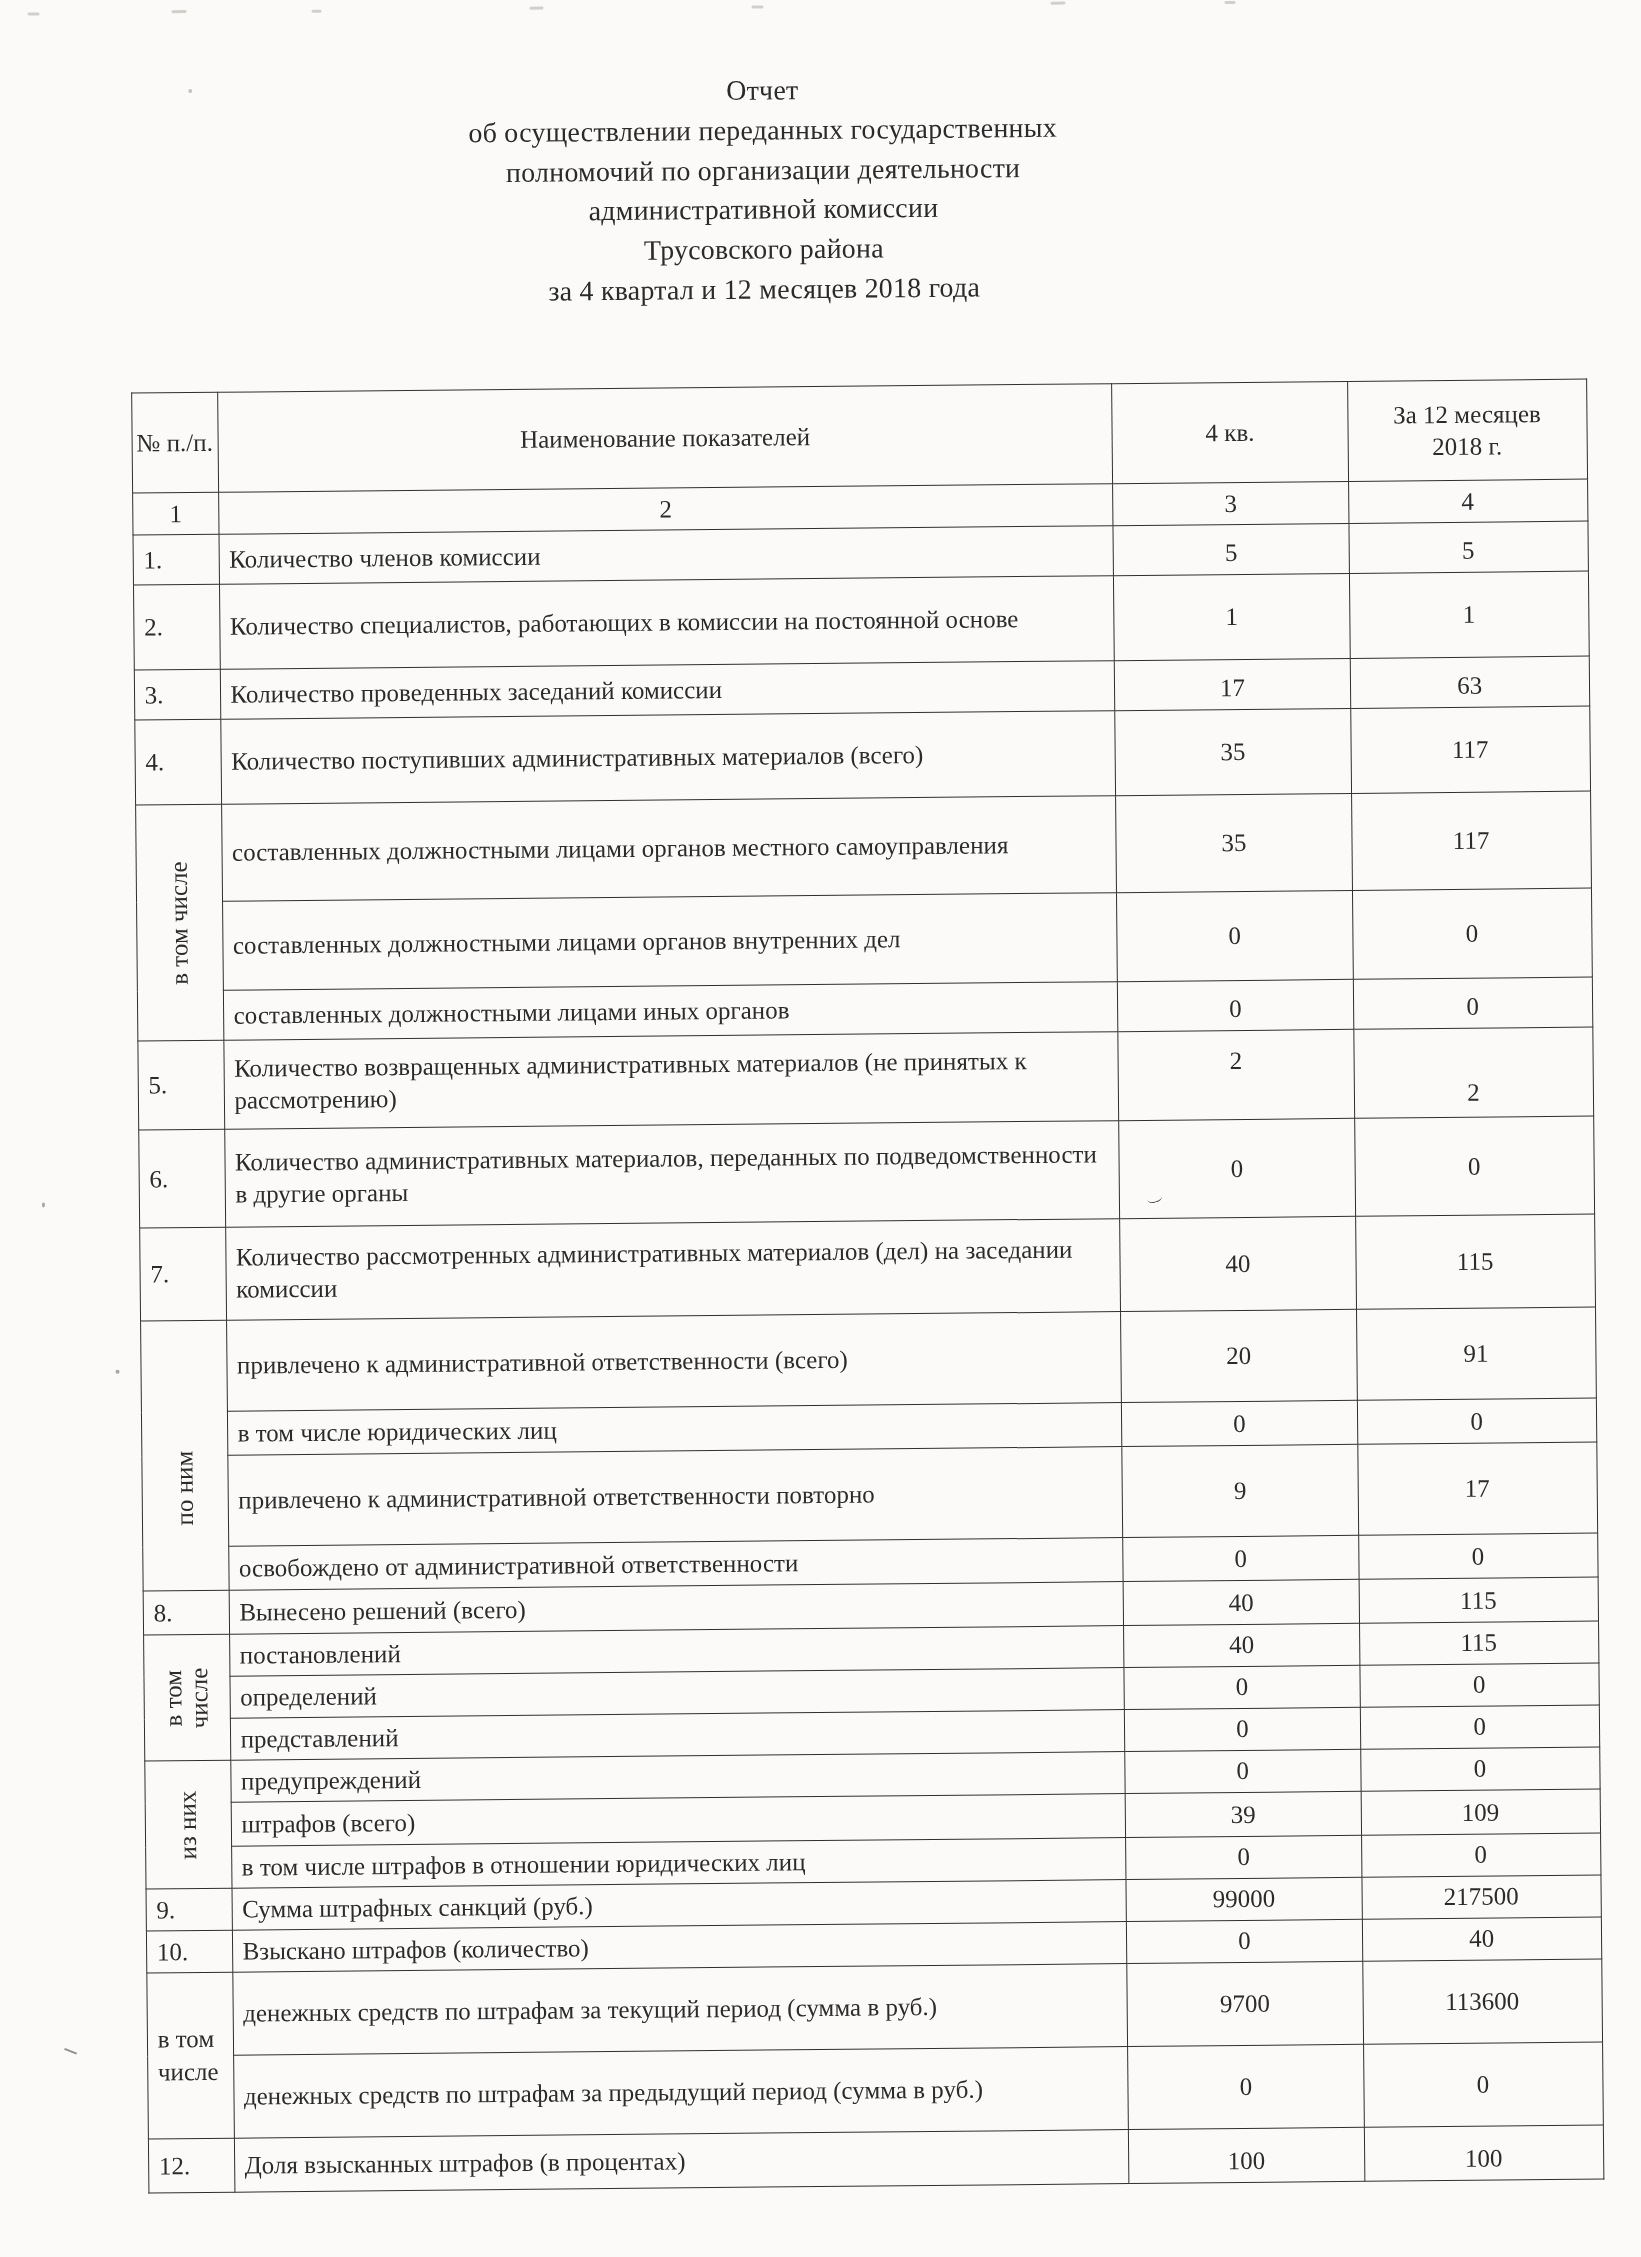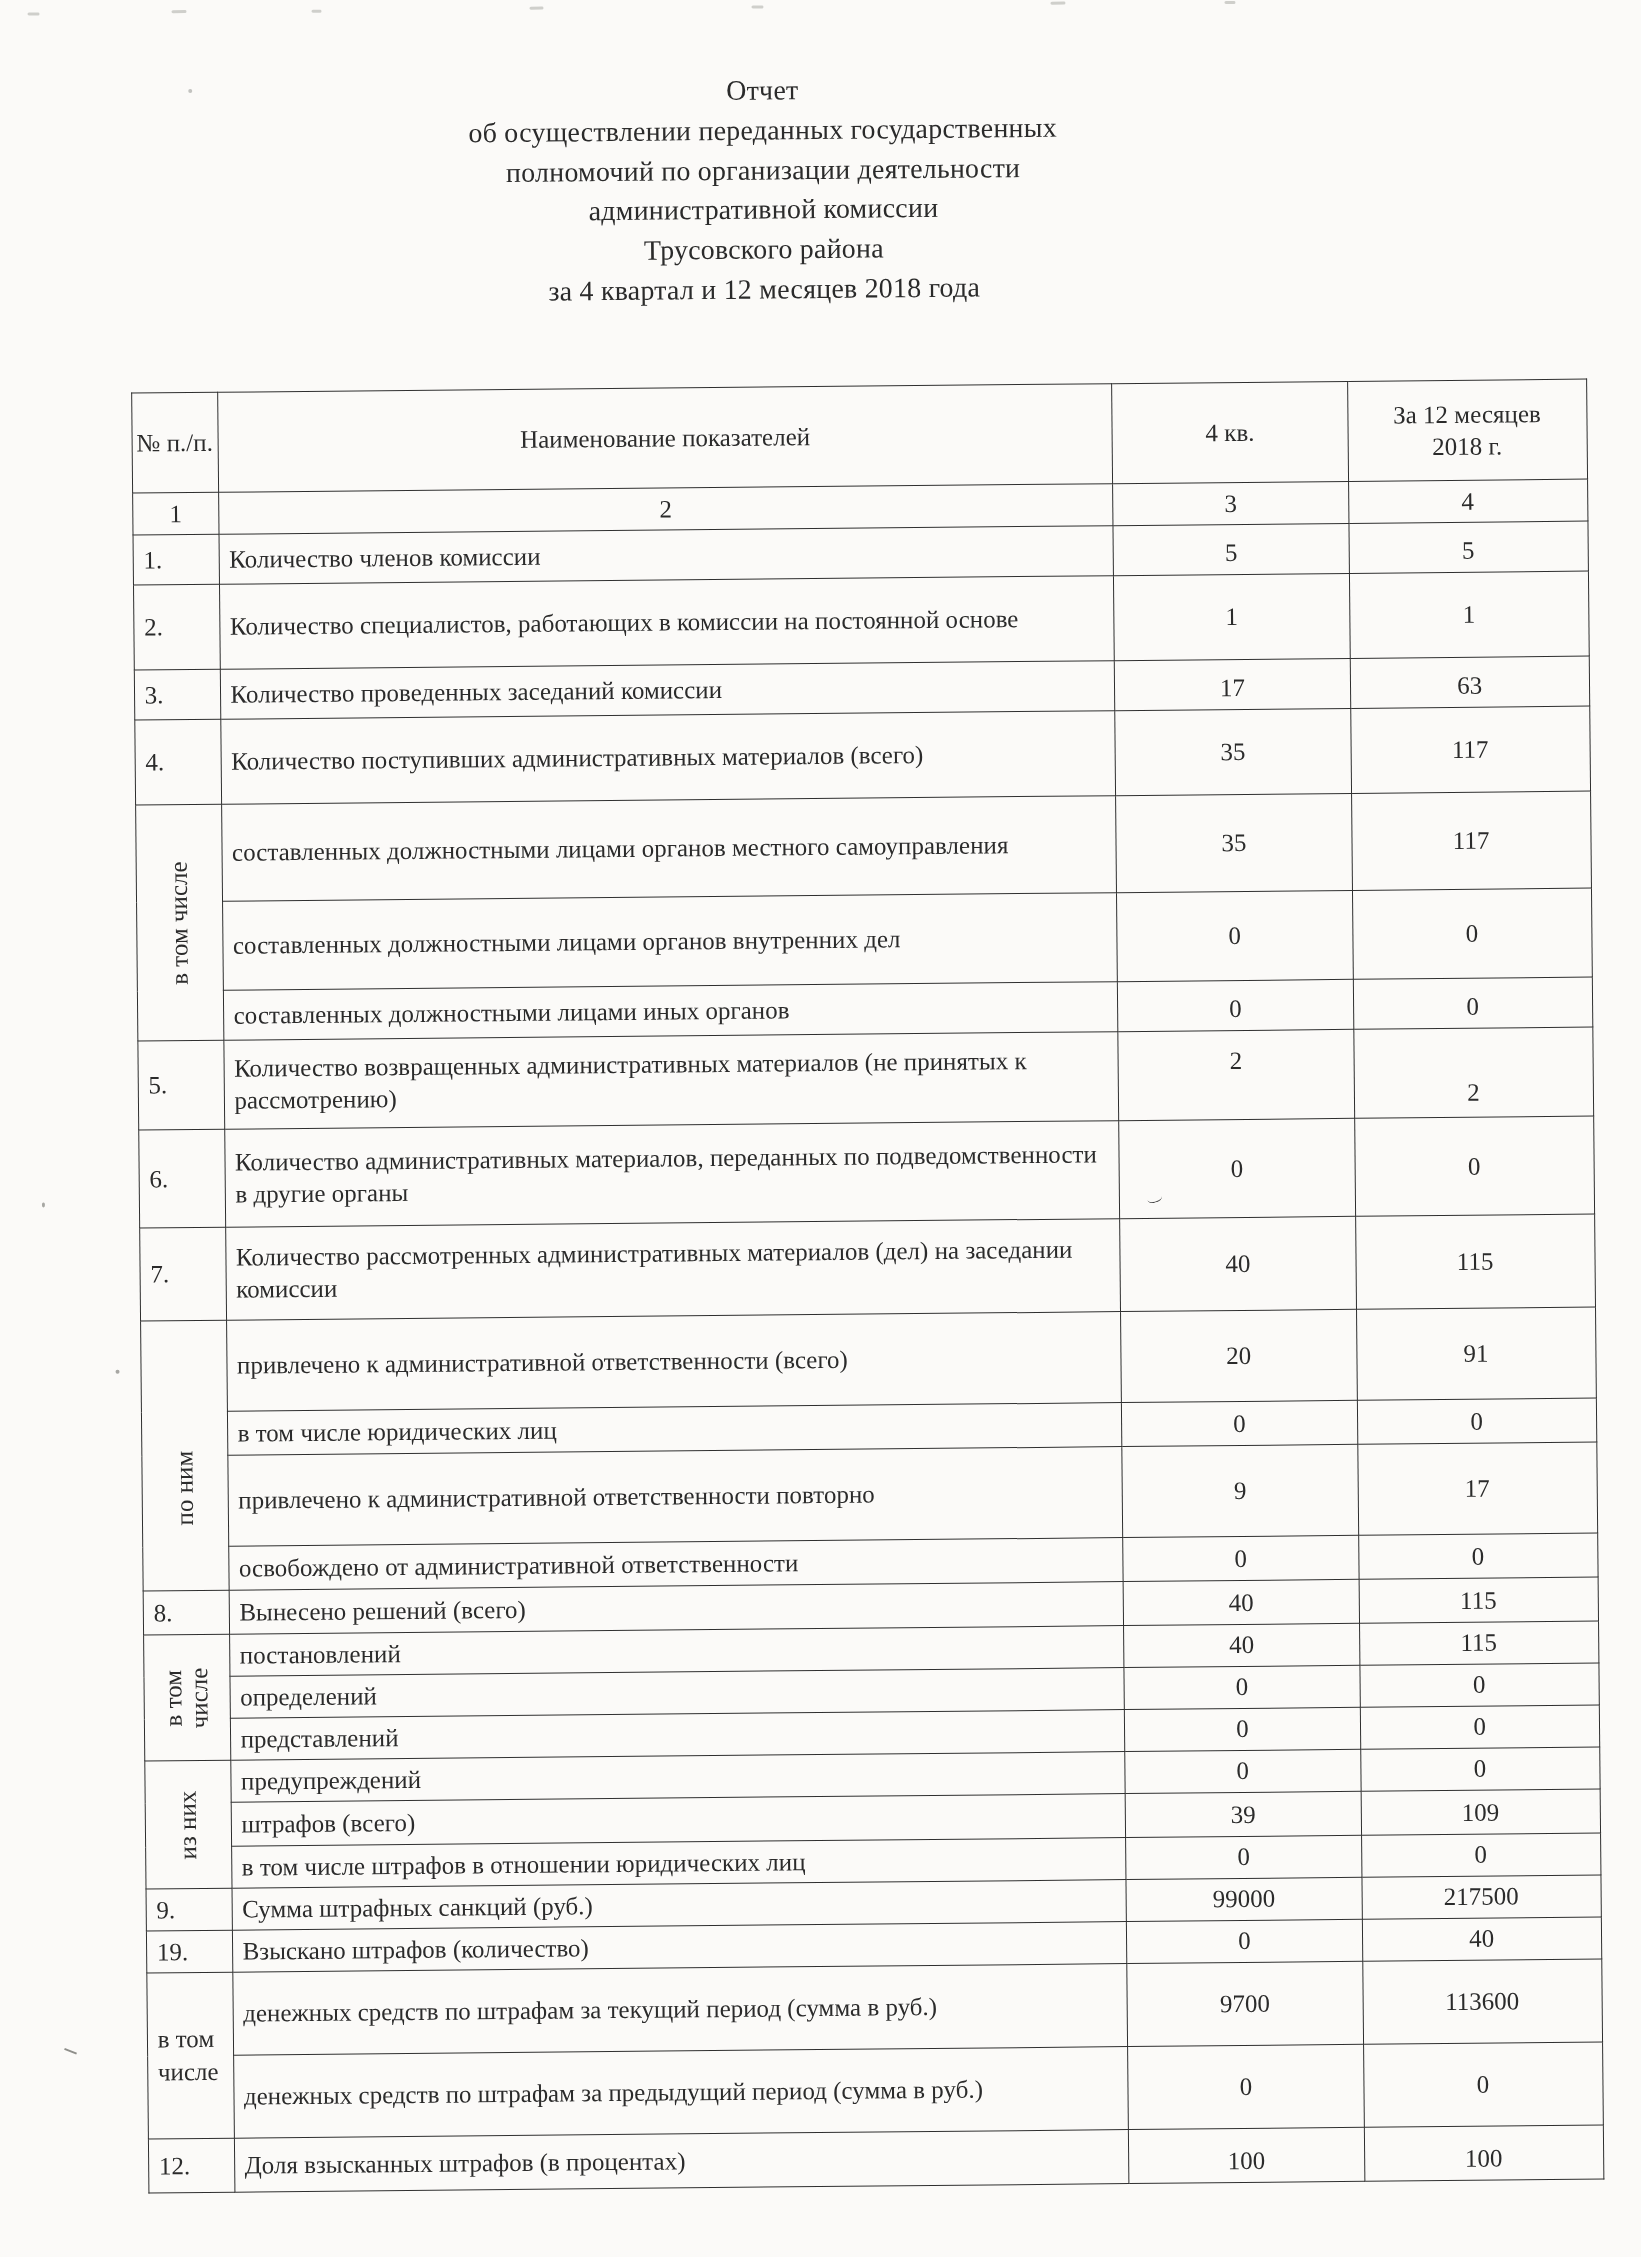--- a/index.html
+++ b/index.html
@@ -229,21 +229,21 @@
       <td class="c-y12">0</td>
     </tr>
 
     <tr class="vb" style="height:42px">
       <td class="c-num">9.</td>
       <td class="c-label">Сумма штрафных санкций (руб.)</td>
       <td class="c-q4">99000</td>
       <td class="c-y12">217500</td>
     </tr>
     <tr class="vb" style="height:42px">
-      <td class="c-num">19.</td>
+      <td class="c-num">10.</td>
       <td class="c-label">Взыскано штрафов (количество)</td>
       <td class="c-q4">0</td>
       <td class="c-y12">40</td>
     </tr>
 
     <tr style="height:83px">
       <td class="c-num hgroup" rowspan="2">в том числе</td>
       <td class="c-label">денежных средств по штрафам за текущий период (сумма в руб.)</td>
       <td class="c-q4">9700</td>
       <td class="c-y12">113600</td>

